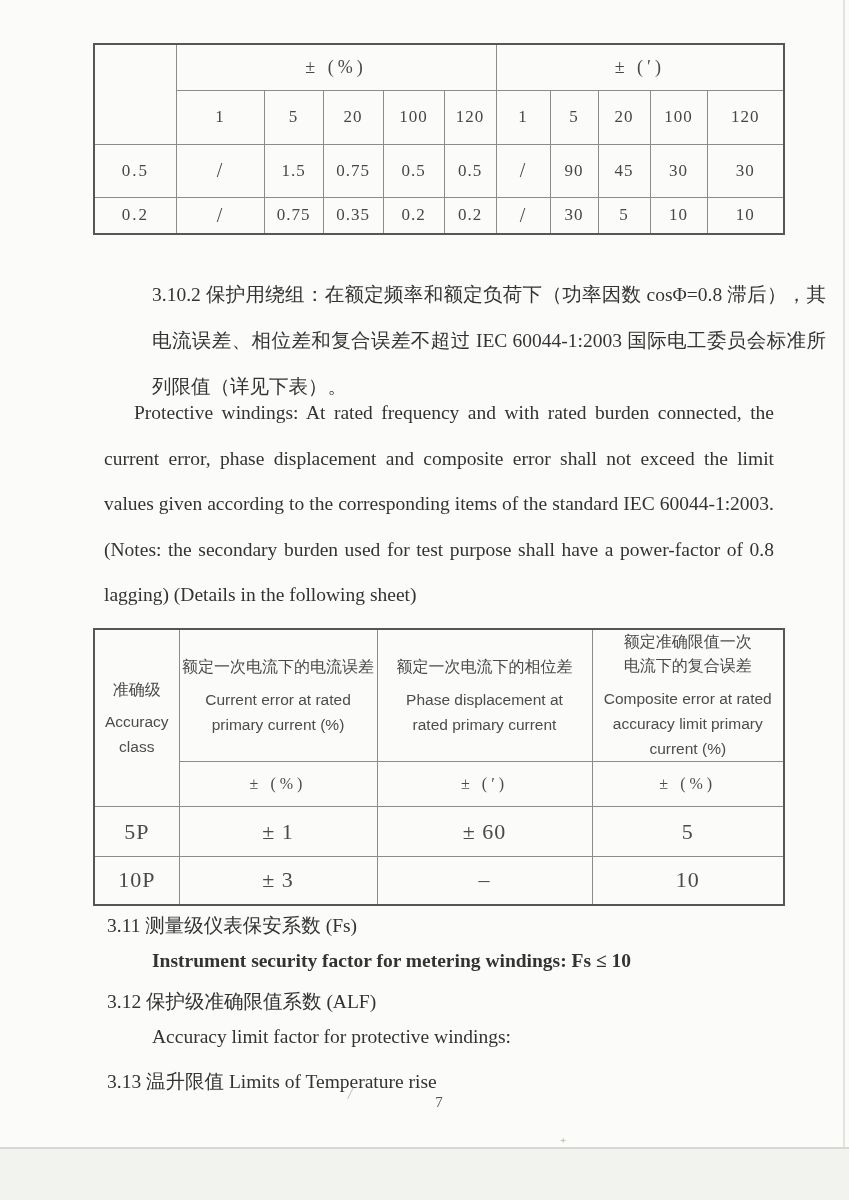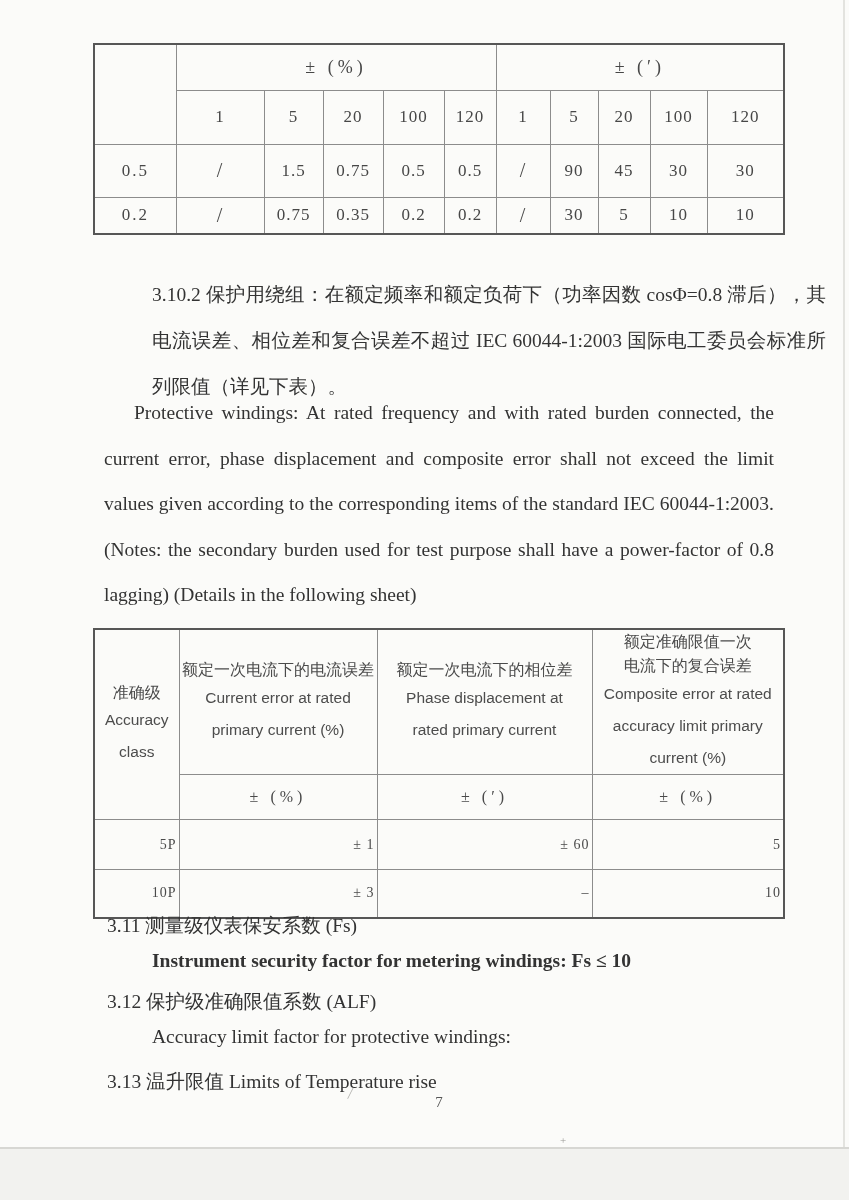--- a/index.html
+++ b/index.html
@@ -14,24 +14,24 @@
   .t1{left:93px;top:43px;width:690px;border:2px solid #565656;}
   .t1 td{font-size:17px;color:#474747;letter-spacing:1px;}
   .t1 .r1{height:46px}.t1 .r2{height:54px}.t1 .r3{height:53px}.t1 .r4{height:37px}
   .t1 .gh{font-size:18px;letter-spacing:4px;}
   .t1 .rl{letter-spacing:2px;}
   .t1 .slash{font-size:20px;font-weight:400;}
   .t2{left:93px;top:628px;width:690px;border:2px solid #565656;}
   .t2 .h1{height:115px}.t2 .h2{height:45px}.t2 .d1{height:50px}.t2 .d2{height:48px}
   .t2 td{color:#4a4a4a;}
   .zh2{font-size:16px;line-height:24px;white-space:pre-line;font-family:"Liberation Serif", serif;}
-  .en2{font-family:"Liberation Sans", sans-serif;font-size:15.5px;line-height:32px;white-space:pre-line;color:#4c4c4c;}
+  .en2{font-family:"Liberation Sans", sans-serif;font-size:15.5px;line-height:25px;white-space:pre-line;color:#4c4c4c;margin-top:8px;}
   .acc{font-size:16px;line-height:23px;}
   .unit{font-size:16px;letter-spacing:4px;}
-  .dval{font-size:14px;letter-spacing:1px;text-align:right;}
+  .dval{font-size:22px;letter-spacing:1px;}
   
   .para-zh{position:absolute;left:104px;top:272px;width:674px;font-size:19.5px;line-height:46px;text-align:justify;color:#333;margin-left:48px;}
   .para-en{position:absolute;left:104px;top:390px;width:670px;font-size:19.5px;line-height:45.5px;text-align:justify;text-indent:30px;color:#333;}
   .secline{position:absolute;font-size:19.5px;color:#333;white-space:nowrap;}
   .s1z{left:107px;top:912px;}
   .s1e{left:152px;top:950px;font-weight:bold;}
   .s2z{left:107px;top:988px;}
   .s2e{left:152px;top:1026px;}
   .s3z{left:107px;top:1068px;}
   .pageno{position:absolute;left:424px;top:1094px;width:30px;text-align:center;font-size:15px;color:#555;}

